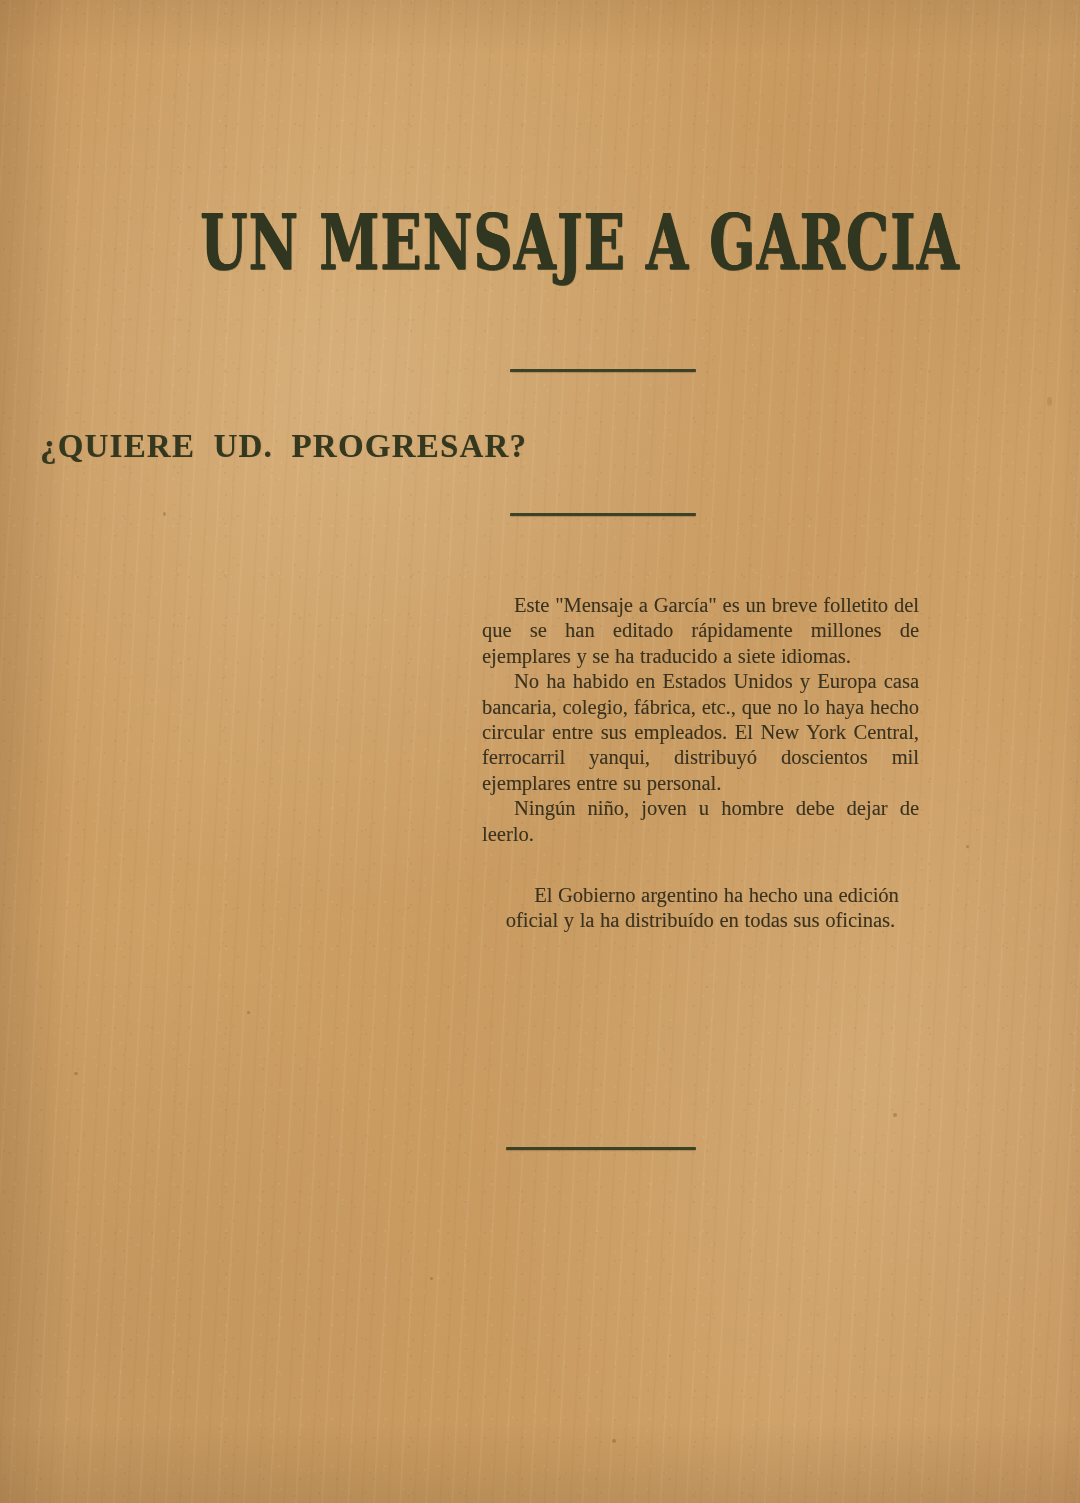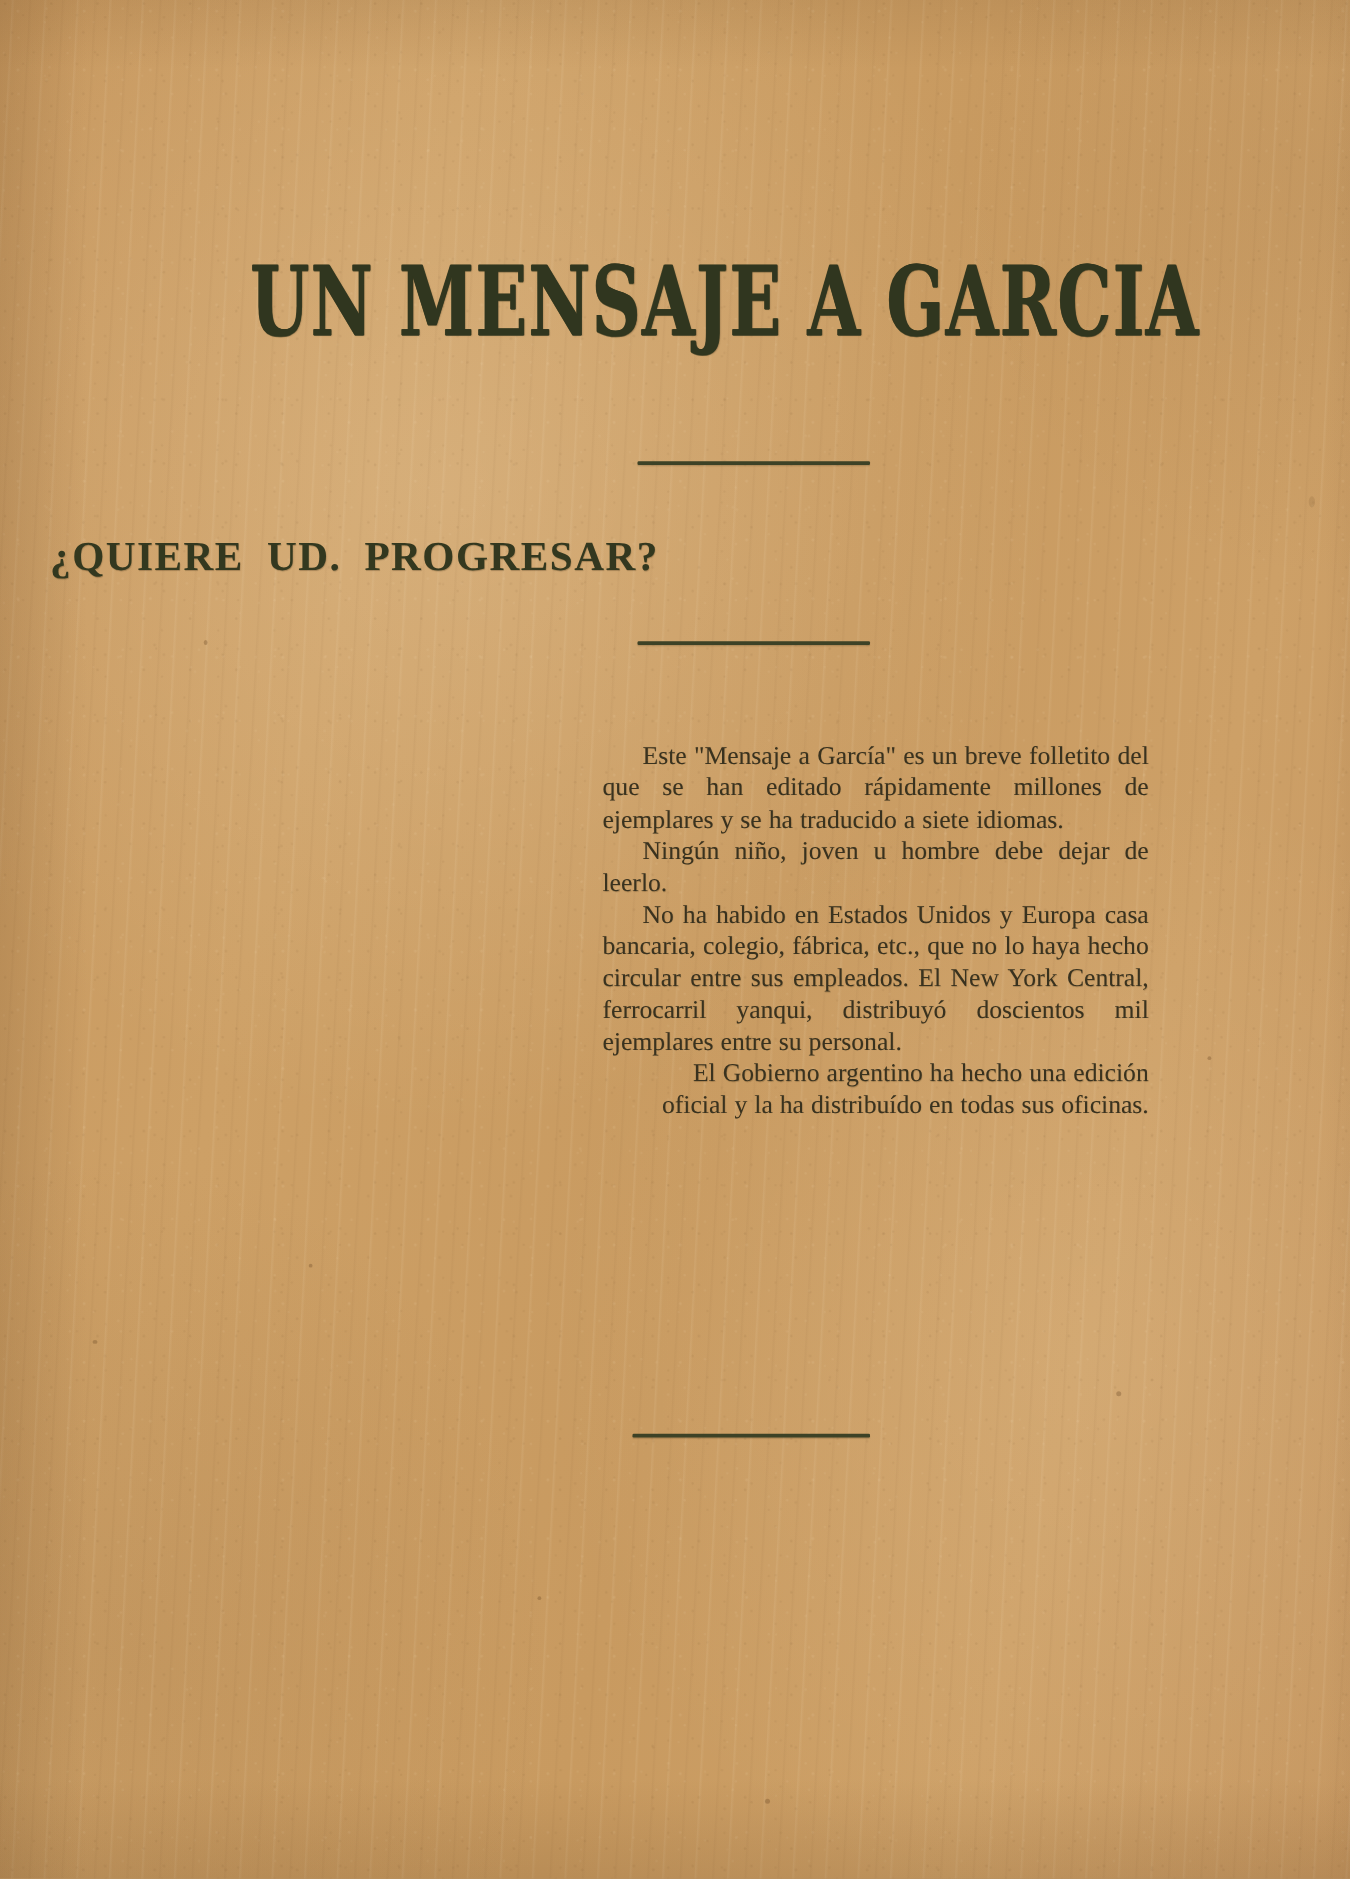--- a/index.html
+++ b/index.html
@@ -161,21 +161,21 @@
     font-size: 20.5px;
     line-height: 25.4px;
     color: #39321f;
     text-align: justify;
     text-indent: 32px;
     word-spacing: 0.5px;
     text-shadow: 0.35px 0.35px 0.55px rgba(72,54,26,0.28);
     -webkit-hyphens: none;
     hyphens: none;
   }
-  .body-block p:last-child { text-align: right; }
+  .body-block p:last-child { text-align: center; margin-top: 36px; }
 
   
   .imprint {
     position: absolute;
     left: 0;
     right: 0;
     top: 1190px;
     text-align: center;
     font-family: "DejaVu Sans", "Liberation Sans", sans-serif;
     font-weight: 700;
@@ -218,22 +218,22 @@
     <div class="title">UN MENSAJE A GARCIA</div>
 
     <div class="rule rule-top"></div>
 
     <div class="subtitle">¿QUIERE UD. PROGRESAR?</div>
 
     <div class="rule rule-mid"></div>
 
     <div class="body-block">
       <p>Este "Mensaje a García" es un breve folletito del que se han editado rápidamente millones de ejemplares y se ha traducido a siete idiomas.</p>
+      <p>No ha habido en Estados Unidos y Europa casa bancaria, colegio, fábrica, etc., que no lo haya hecho circular entre sus empleados. El New York Central, ferrocarril yanqui, distribuyó doscientos mil ejemplares entre su personal.</p>
       <p>Ningún niño, joven u hombre debe dejar de leerlo.</p>
-      <p>No ha habido en Estados Unidos y Europa casa bancaria, colegio, fábrica, etc., que no lo haya hecho circular entre sus empleados. El New York Central, ferrocarril yanqui, distribuyó doscientos mil ejemplares entre su personal.</p>
       <p>El Gobierno argentino ha hecho una edición oficial y la ha distribuído en todas sus oficinas.</p>
     </div>
 
     <div class="rule rule-bottom"></div>
 
 
   </div>
 </div>
 
 </body></html>

